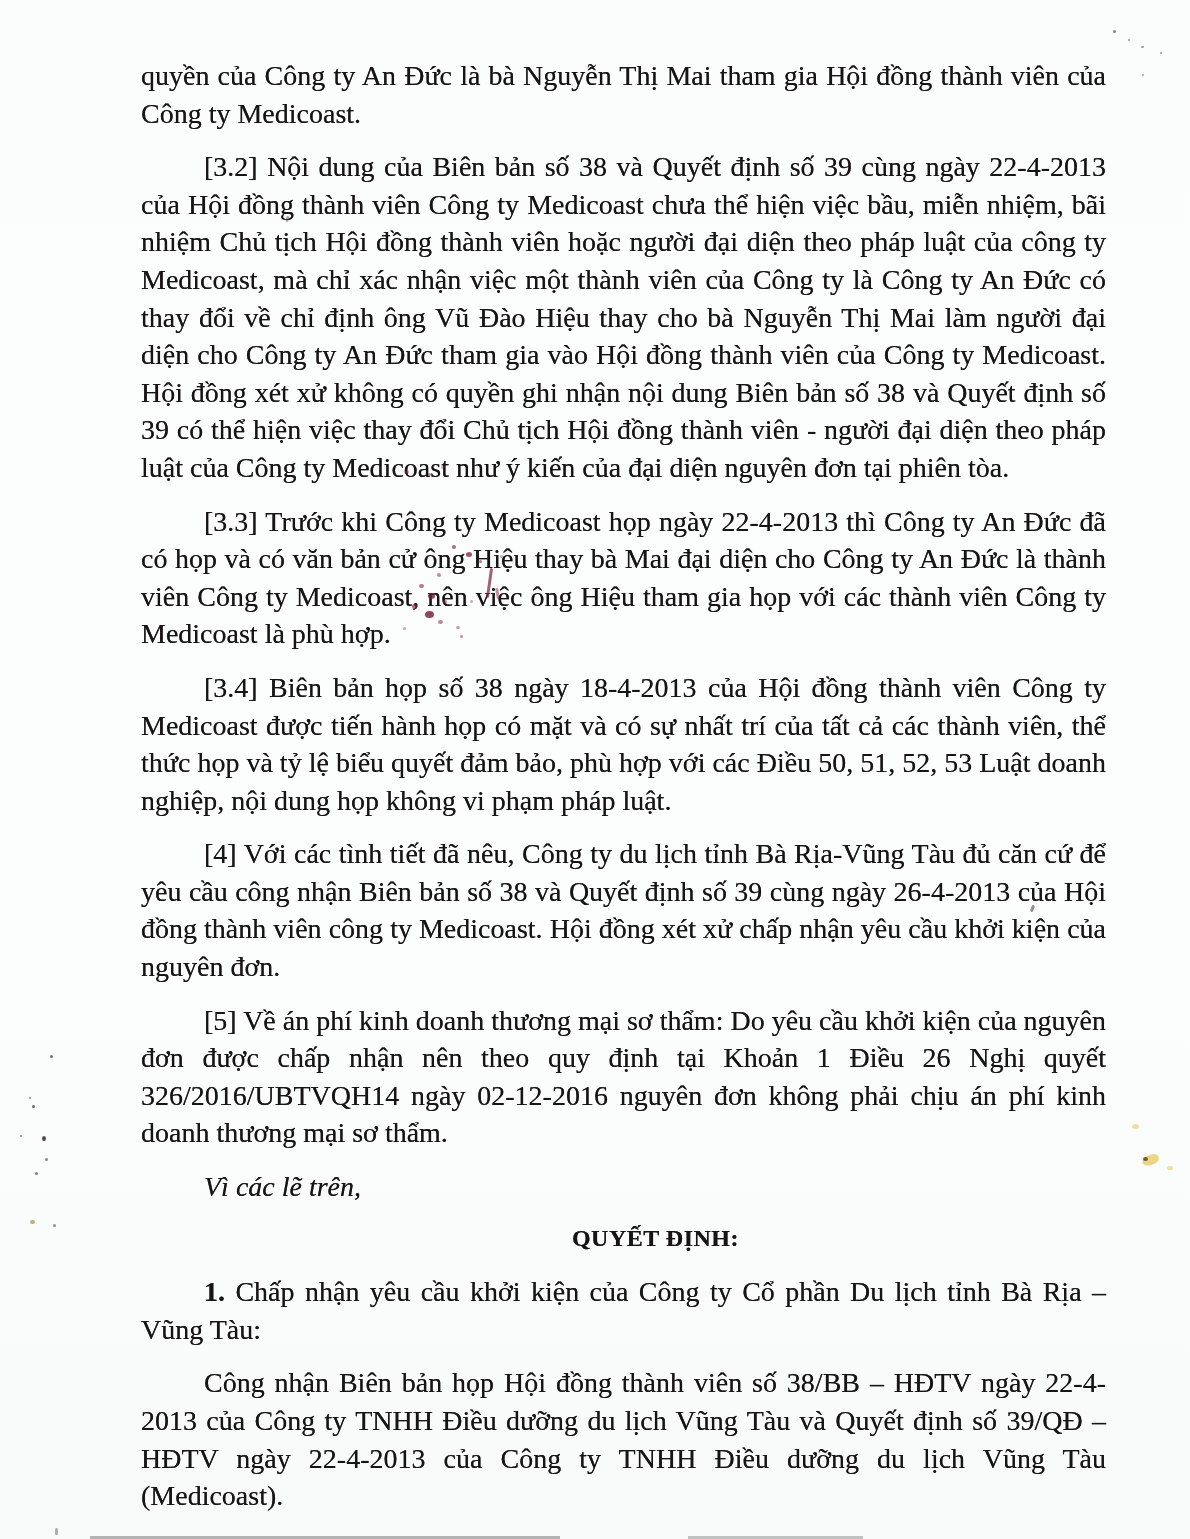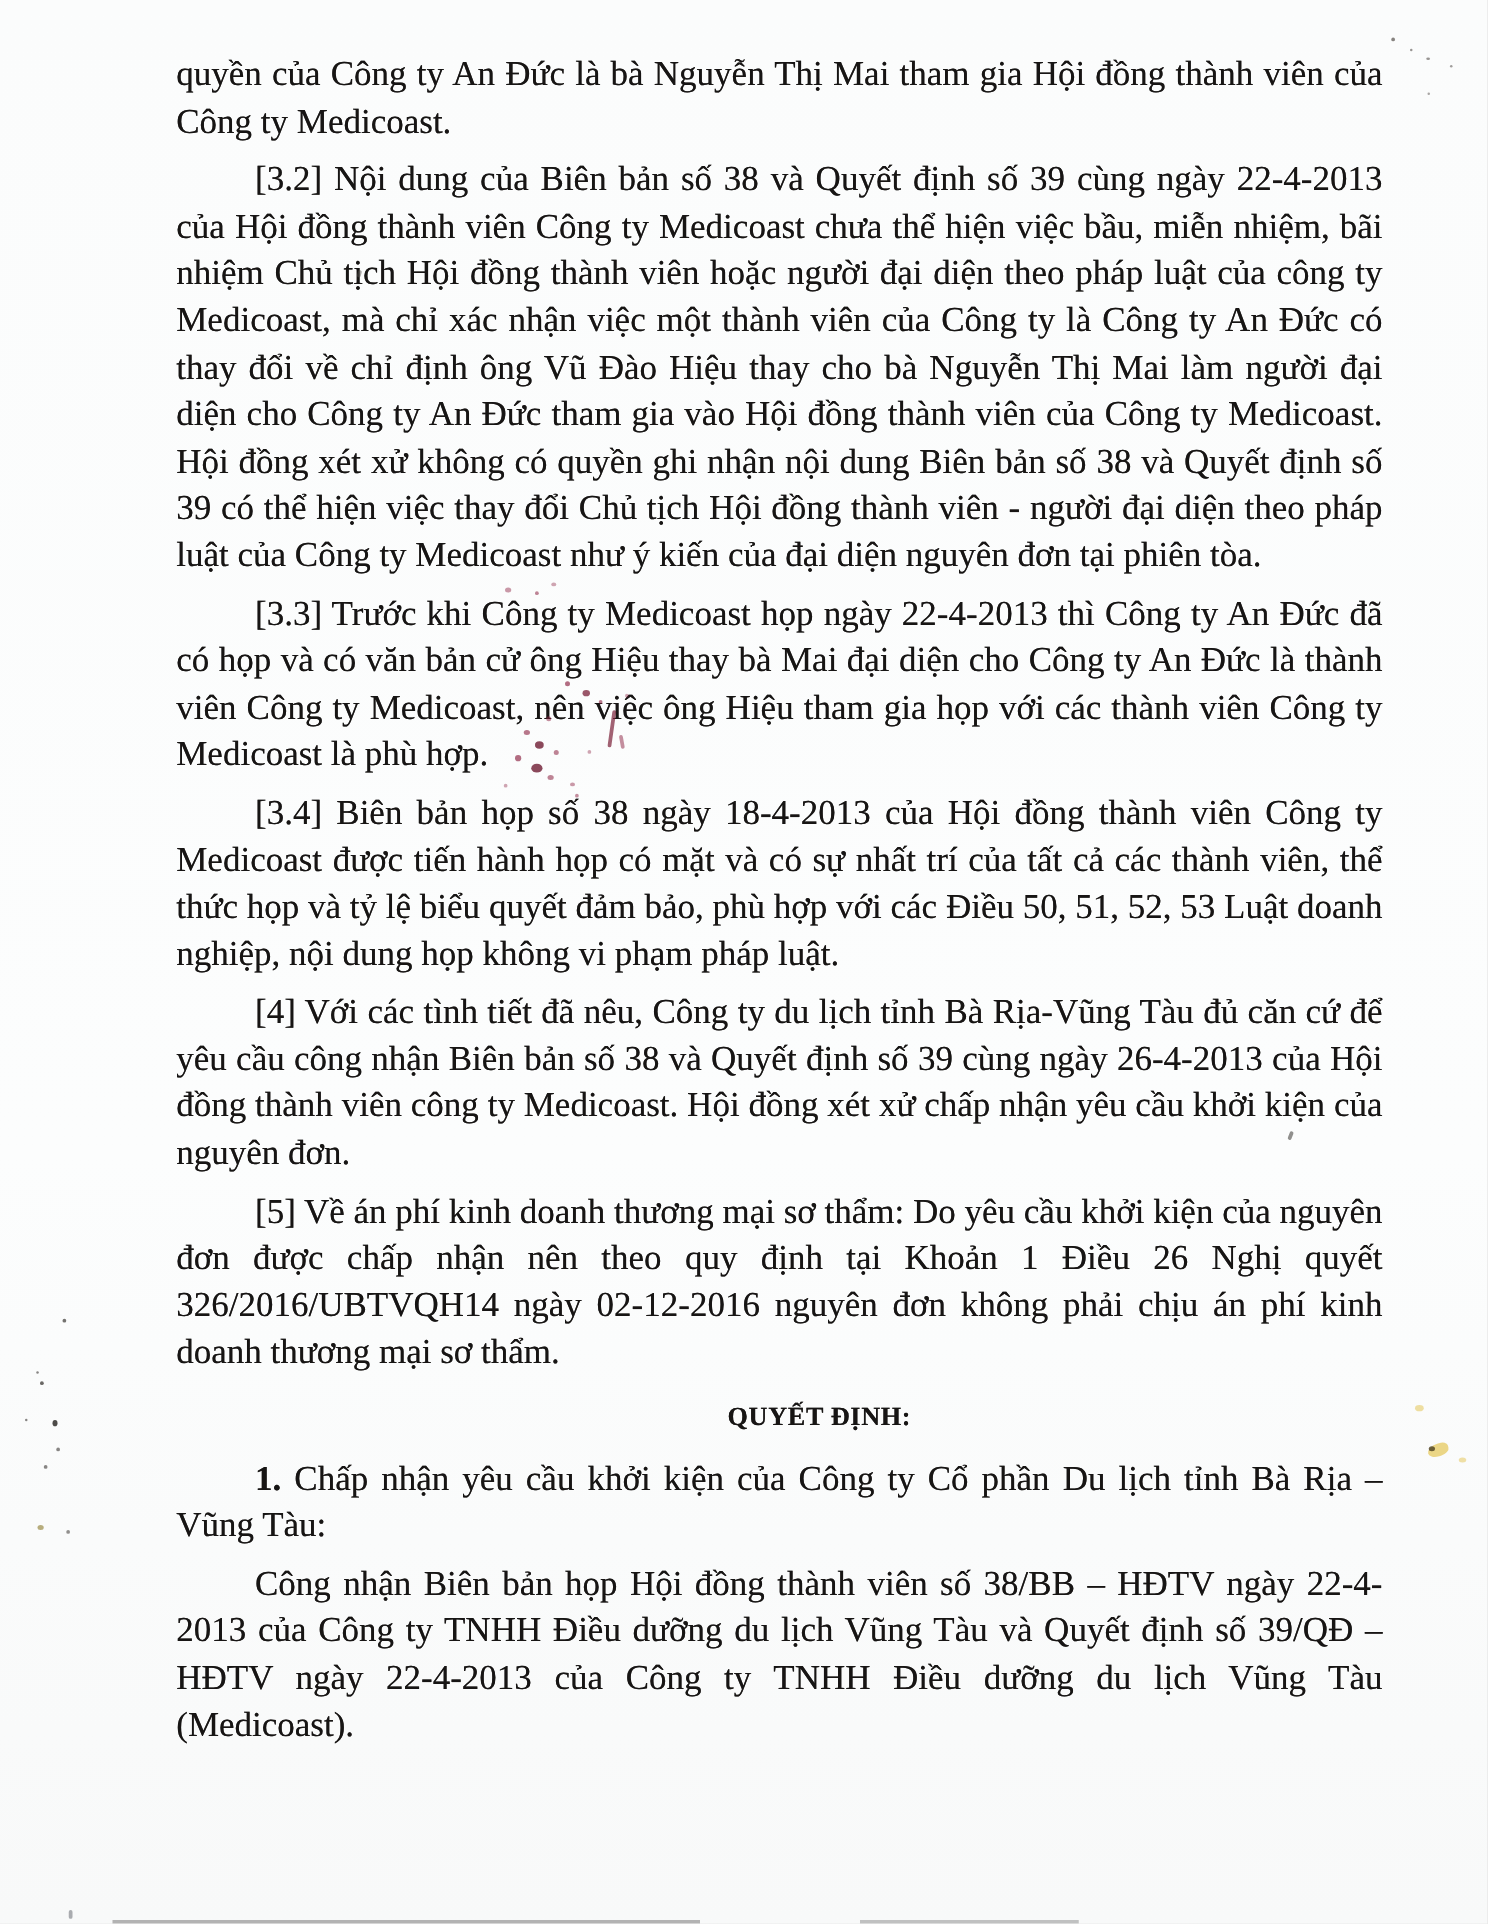--- a/index.html
+++ b/index.html
@@ -13,27 +13,27 @@
     color:#171514;
   }
   .textcol{
     position:absolute;
     left:141px;right:84px;top:41px;
     font-size:28px;
     line-height:37.6px;
     text-align:justify;
     text-shadow:0 0 .5px rgba(25,22,20,.75);
   }
-  .para{margin:0 0 9px 0;}
+  .para{margin:16px 0 9px 0;}
   .indent{text-indent:63px;}
   .closing{font-style:italic;text-align:left;}
   .ruling-heading{
     font-weight:bold;
     text-align:center;
-    font-size:21px;
+    font-size:24px;
     letter-spacing:.5px;
     margin:14px 0 12px 0;
     transform:translateX(32px);
   }
   .speck{position:absolute;border-radius:50%;}
   .streak{position:absolute;border-radius:2px;}
   .edgeline{position:absolute;height:3px;}
 </style>
 </head>
 <body>
@@ -47,20 +47,21 @@
     <p class="para indent">[3.2] Nội dung của Biên bản số 38 và Quyết định số 39 cùng ngày 22-4-2013 của Hội đồng thành viên Công ty Medicoast chưa thể hiện việc bầu, miễn nhiệm, bãi nhiệm Chủ tịch Hội đồng thành viên hoặc người đại diện theo pháp luật của công ty Medicoast, mà chỉ xác nhận việc một thành viên của Công ty là Công ty An Đức có thay đổi về chỉ định ông Vũ Đào Hiệu thay cho bà Nguyễn Thị Mai làm người đại diện cho Công ty An Đức tham gia vào Hội đồng thành viên của Công ty Medicoast. Hội đồng xét xử không có quyền ghi nhận nội dung Biên bản số 38 và Quyết định số 39 có thể hiện việc thay đổi Chủ tịch Hội đồng thành viên - người đại diện theo pháp luật của Công ty Medicoast như ý kiến của đại diện nguyên đơn tại phiên tòa.</p>
 
     <p class="para indent">[3.3] Trước khi Công ty Medicoast họp ngày 22-4-2013 thì Công ty An Đức đã có họp và có văn bản cử ông Hiệu thay bà Mai đại diện cho Công ty An Đức là thành viên Công ty Medicoast, nên việc ông Hiệu tham gia họp với các thành viên Công ty Medicoast là phù hợp.</p>
 
     <p class="para indent">[3.4] Biên bản họp số 38 ngày 18-4-2013 của Hội đồng thành viên Công ty Medicoast được tiến hành họp có mặt và có sự nhất trí của tất cả các thành viên, thể thức họp và tỷ lệ biểu quyết đảm bảo, phù hợp với các Điều 50, 51, 52, 53 Luật doanh nghiệp, nội dung họp không vi phạm pháp luật.</p>
 
     <p class="para indent">[4] Với các tình tiết đã nêu, Công ty du lịch tỉnh Bà Rịa-Vũng Tàu đủ căn cứ để yêu cầu công nhận Biên bản số 38 và Quyết định số 39 cùng ngày 26-4-2013 của Hội đồng thành viên công ty Medicoast. Hội đồng xét xử chấp nhận yêu cầu khởi kiện của nguyên đơn.</p>
 
     <p class="para indent">[5] Về án phí kinh doanh thương mại sơ thẩm: Do yêu cầu khởi kiện của nguyên đơn được chấp nhận nên theo quy định tại Khoản 1 Điều 26 Nghị quyết 326/2016/UBTVQH14 ngày 02-12-2016 nguyên đơn không phải chịu án phí kinh doanh thương mại sơ thẩm.</p>
 
+    <p class="para indent closing">Vì các lẽ trên,</p>
 
     <div class="ruling-heading">QUYẾT ĐỊNH:</div>
 
 
     <p class="para indent"><strong>1.</strong><span> Chấp nhận yêu cầu khởi kiện của Công ty Cổ phần Du lịch tỉnh Bà Rịa – Vũng Tàu:</span></p>
 
     <p class="para indent">Công nhận Biên bản họp Hội đồng thành viên số 38/BB – HĐTV ngày 22-4-2013 của Công ty TNHH Điều dưỡng du lịch Vũng Tàu và Quyết định số 39/QĐ – HĐTV ngày 22-4-2013 của Công ty TNHH Điều dưỡng du lịch Vũng Tàu (Medicoast).</p>
 
   </div>
 

